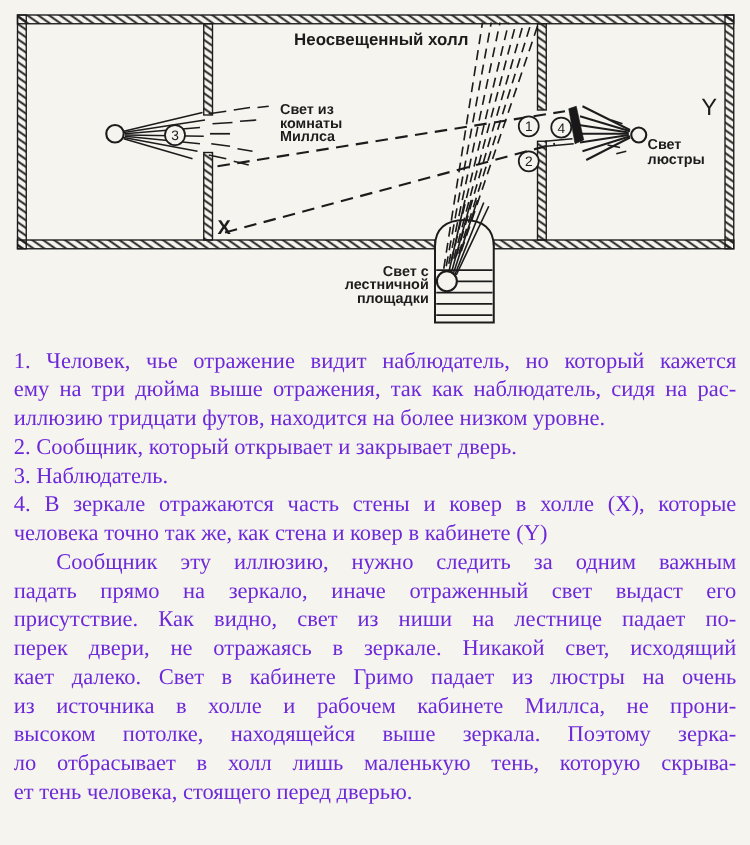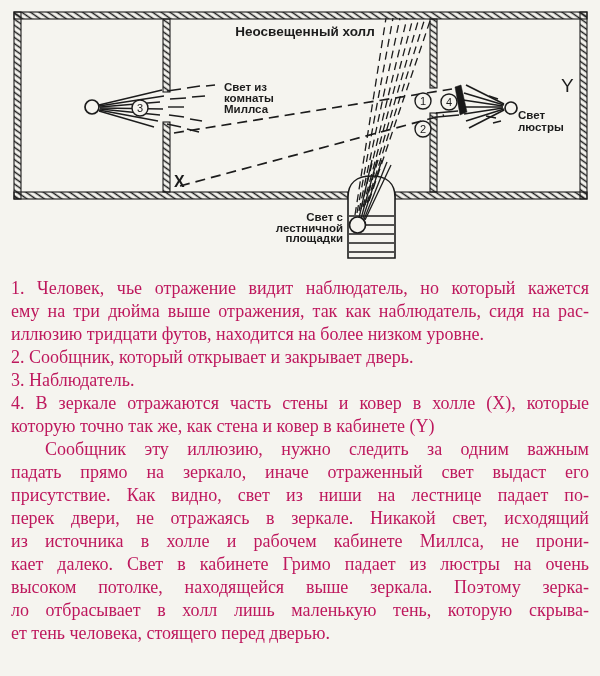--- a/index.html
+++ b/index.html
@@ -2,21 +2,21 @@
 <html><head>
 <meta charset="utf-8">
 <style>
   html,body{margin:0;padding:0;}
   .page{position:relative;width:600px;height:676px;background:#f5f4ef;overflow:hidden;}
   svg.diagram{position:absolute;top:0;left:0;display:block;}
 
   .text-block{
     position:absolute;left:11px;top:277px;width:578px;
     font-family:"Liberation Serif",serif;
-    font-size:18px;line-height:23px;color:#be185d;
+    font-size:18px;line-height:23px;color:#6d28d9;
   }
   .tline{height:23px;overflow:hidden;text-align:justify;text-align-last:left;}
   .tline.fill{text-align-last:justify;}
   .tline.indent{text-indent:34px;}
 
   .dlbl{font-family:"Liberation Sans",sans-serif;font-weight:700;fill:#1c1c1c;}
   .dletter{font-family:"Liberation Sans",sans-serif;fill:#1c1c1c;}
   .mnum{font-family:"Liberation Sans",sans-serif;font-size:11px;fill:#1c1c1c;text-anchor:middle;}
 </style>
 </head>
@@ -171,24 +171,24 @@
     <text class="dletter" x="561" y="92" font-size="19">Y</text>
   </svg>
 
   <div class="text-block" id="text-block">
       <div class="tline fill">1. Человек, чье отражение видит наблюдатель, но который кажется</div>
       <div class="tline fill">ему на три дюйма выше отражения, так как наблюдатель, сидя на рас-</div>
       <div class="tline">иллюзию тридцати футов, находится на более низком уровне.</div>
       <div class="tline">2. Сообщник, который открывает и закрывает дверь.</div>
       <div class="tline">3. Наблюдатель.</div>
       <div class="tline fill">4. В зеркале отражаются часть стены и ковер в холле (X), которые</div>
-      <div class="tline">которую точно так же, как стена и ковер в кабинете (Y)</div>
+      <div class="tline">человека точно так же, как стена и ковер в кабинете (Y)</div>
       <div class="tline fill indent">Сообщник эту иллюзию, нужно следить за одним важным</div>
       <div class="tline fill">падать прямо на зеркало, иначе отраженный свет выдаст его</div>
       <div class="tline fill">присутствие. Как видно, свет из ниши на лестнице падает по-</div>
       <div class="tline fill">перек двери, не отражаясь в зеркале. Никакой свет, исходящий</div>
+      <div class="tline fill">кает далеко. Свет в кабинете Гримо падает из люстры на очень</div>
       <div class="tline fill">из источника в холле и рабочем кабинете Миллса, не прони-</div>
-      <div class="tline fill">кает далеко. Свет в кабинете Гримо падает из люстры на очень</div>
       <div class="tline fill">высоком потолке, находящейся выше зеркала. Поэтому зерка-</div>
       <div class="tline fill">ло отбрасывает в холл лишь маленькую тень, которую скрыва-</div>
       <div class="tline">ет тень человека, стоящего перед дверью.</div>
     </div>
 </div>
 
 </body></html>

